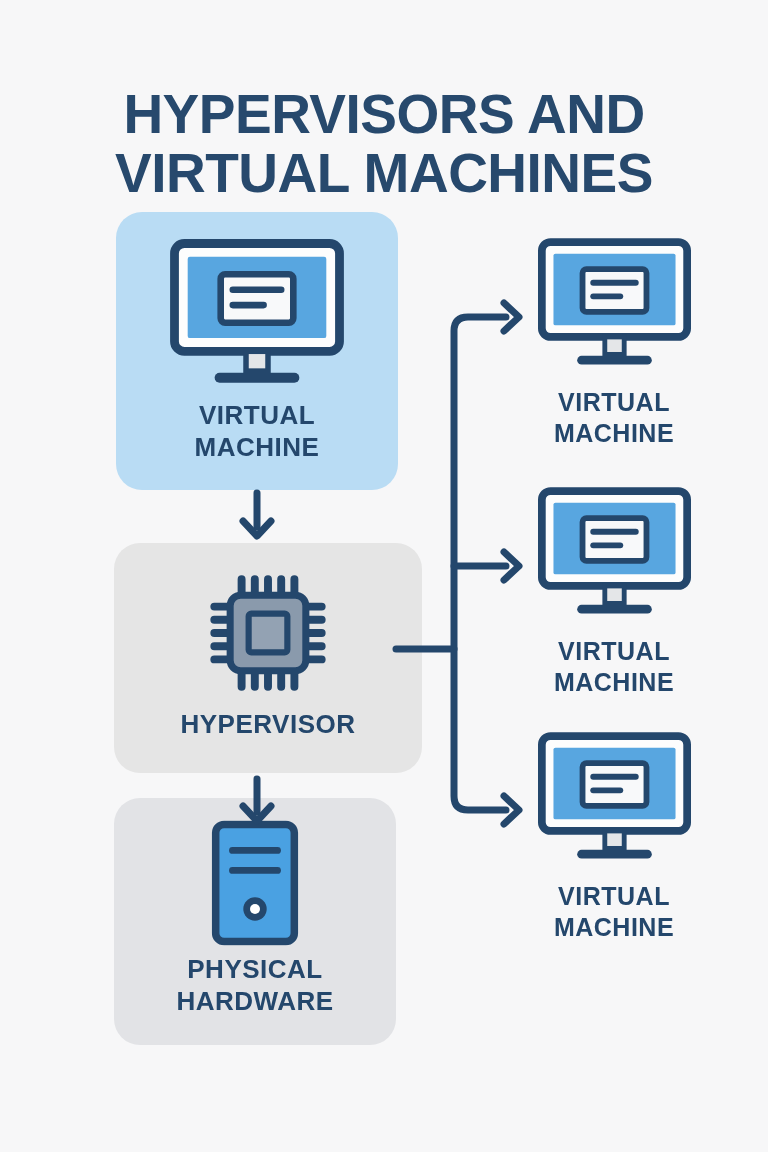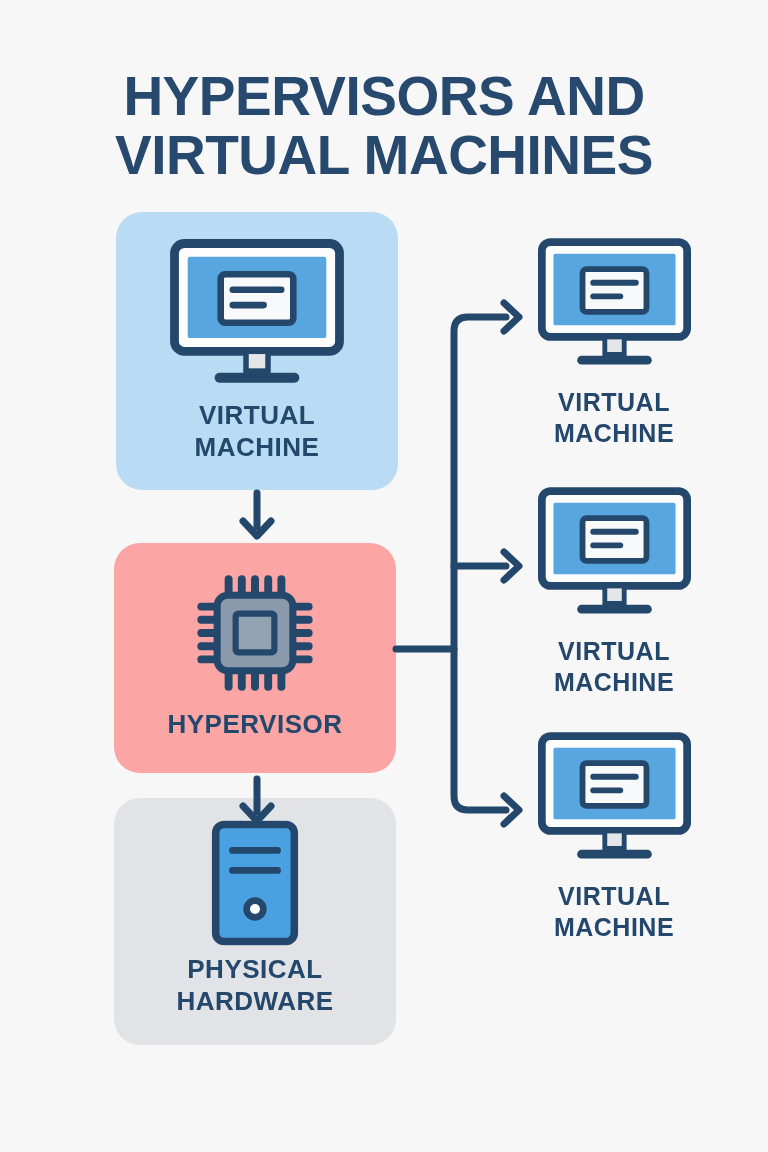--- a/index.html
+++ b/index.html
@@ -1,30 +1,30 @@
 <!DOCTYPE html>
 <html><head>
 <meta charset="utf-8">
 <style>
   html,body{margin:0;padding:0;background:#f7f7f8;}
   .canvas{
     position:relative;width:768px;height:1152px;overflow:hidden;
     background:#f7f7f8;font-family:"Liberation Sans",sans-serif;
   }
   .title{
-    position:absolute;top:30px;left:50%;transform:translateX(-50%);
+    position:absolute;top:48px;left:50%;transform:translateX(-50%);
     width:684px;text-align:center;font-size:55px;font-weight:bold;
     color:#27496d;line-height:1.08;letter-spacing:-0.5px;
   }
   .flow-box{
     position:absolute;border-radius:26px;display:flex;flex-direction:column;
     align-items:center;
   }
   .vm-box{left:116px;top:212px;width:282px;height:278px;background:#b9dcf4;}
-  .hyp-box{left:114px;top:543px;width:282px;height:230px;background:#fca5a5;}
+  .hyp-box{left:114px;top:543px;width:308px;height:230px;background:#e5e5e5;}
   .hw-box{left:114px;top:798px;width:282px;height:247px;background:#e2e3e6;}
   .box-label{
     font-weight:bold;color:#24476c;text-align:center;font-size:26px;
     line-height:1.22;letter-spacing:0.5px;
   }
   .vm-box .box-label{width:170px;margin-top:8px;}
   .hyp-box .box-label{white-space:nowrap;margin-top:10px;}
   .hw-box .box-label{width:200px;margin-top:8px;}
   .vm-box .icon{margin-top:26px;}
   .hyp-box .icon{margin-top:24px;}

